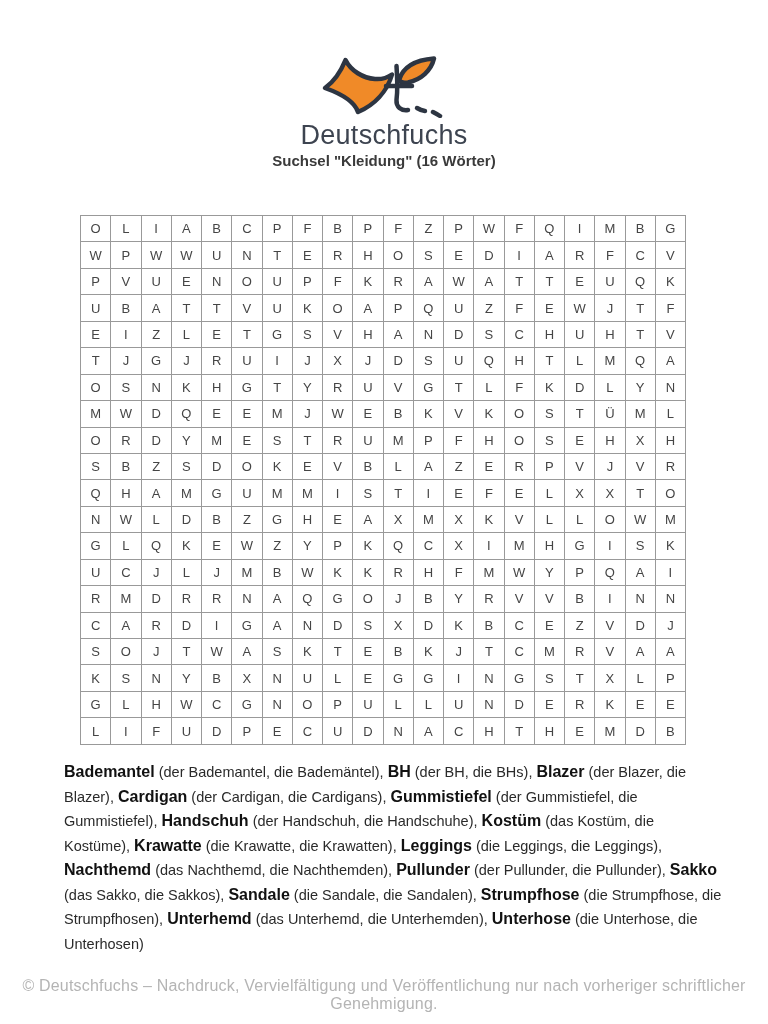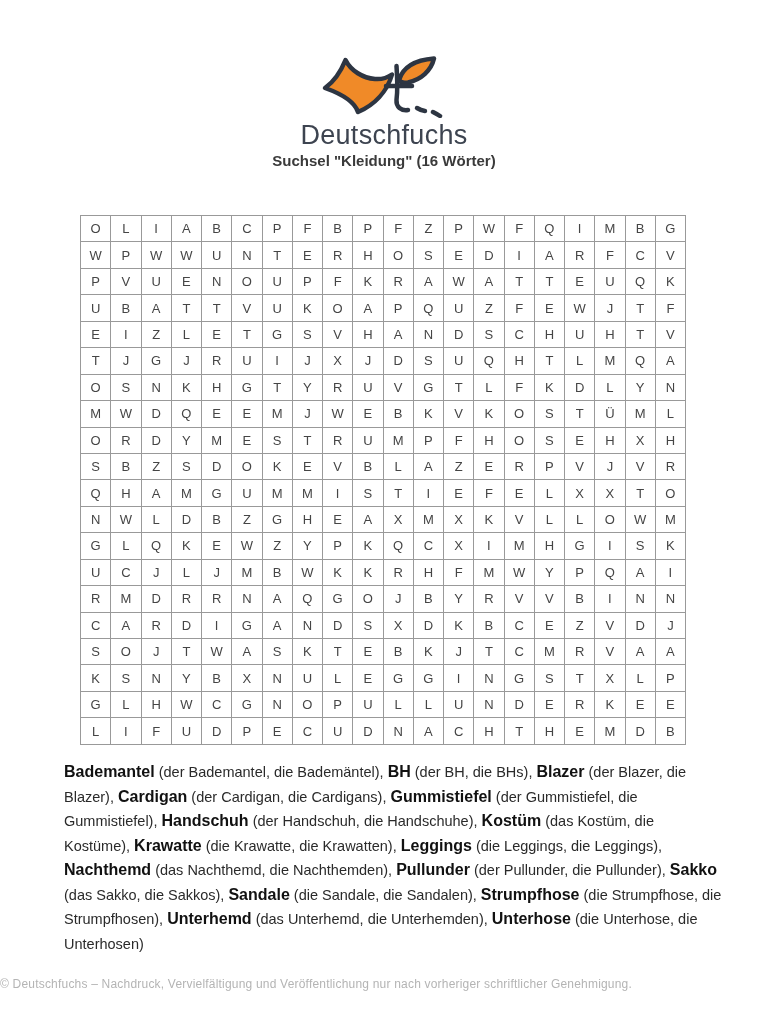--- a/index.html
+++ b/index.html
@@ -77,21 +77,22 @@
   .word-list b {
     font-size: 16px;
     font-weight: 700;
     color: #111111;
   }
   .footer-copyright {
     position: absolute;
     left: 0;
     right: 0;
     top: 977px;
-    font-size: 12px;
+    text-align: center;
+    font-size: 16px;
     color: #b4b4b4;
     letter-spacing: 0.2px;
   }
 </style>
 </head>
 <body>
 
 <div class="page">
 
   <div class="logo-block">

